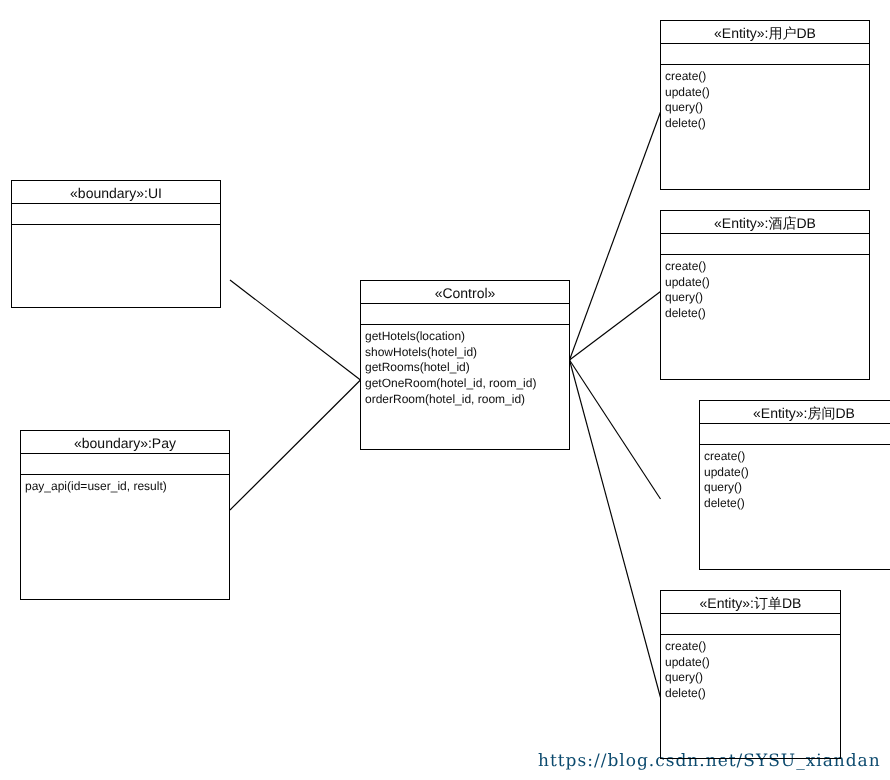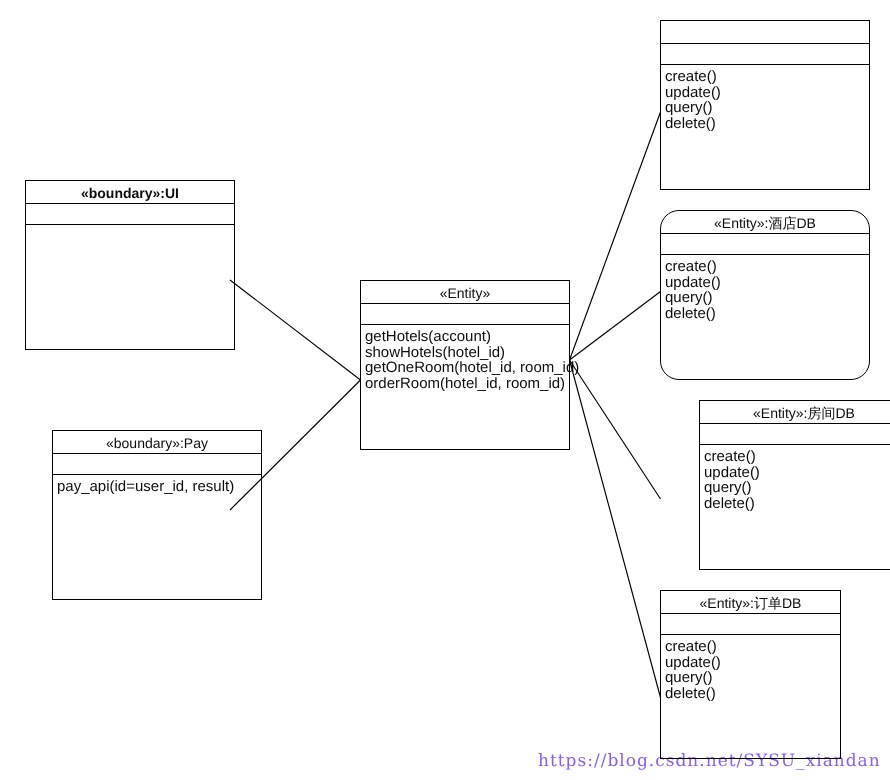--- a/index.html
+++ b/index.html
@@ -54,96 +54,98 @@
     top: 26px;
     font-size: 14px;
     color: #0d0d0d;
     line-height: 15.7px;
     white-space: nowrap;
   }
   .uml-methods {
     position: absolute;
     left: 4px;
     top: 48px;
-    font-size: 15px;
+    font-size: 12px;
     color: #0d0d0d;
     line-height: 15.7px;
     white-space: nowrap;
   }
   #watermark {
     position: absolute;
     z-index: 0;
     left: 538px;
     top: 751px;
     font-family: "DejaVu Serif", serif;
     font-size: 17px;
     letter-spacing: 1px;
-    color: #8b5cf6;
+    color: #0c4a6e;
     white-space: nowrap;
   }
 </style>
 </head>
 <body>
 
 <div id="canvas">
 
   <svg id="links" viewBox="0 0 890 780">
     <g stroke="#000000" stroke-width="1.15" fill="none" shape-rendering="geometricPrecision">
       <line x1="230" y1="280" x2="360.5" y2="380"></line>
       <line x1="230" y1="510" x2="360.5" y2="380"></line>
       <line x1="569.5" y1="360" x2="660.5" y2="112"></line>
       <line x1="569.5" y1="360" x2="660.5" y2="291.5"></line>
       <line x1="569.5" y1="360" x2="660.5" y2="499"></line>
       <line x1="569.5" y1="360" x2="660.5" y2="697.5"></line>
     </g>
   </svg>
 
-  <div class="uml-box" style="left:25px; top:180px; width:210px; height:170px;font-weight:bold;">
+  <div class="uml-box" style="left:11px; top:180px; width:210px; height:128px;">
     <div class="uml-title">«boundary»:UI</div>
     <div class="uml-sep one"></div>
     <div class="uml-attrs"></div>
     <div class="uml-sep two"></div>
   </div>
 
-  <div class="uml-box" style="left:20px; top:430px; width:210px; height:170px;margin-left:32px;">
+  <div class="uml-box" style="left:20px; top:430px; width:210px; height:170px;">
     <div class="uml-title">«boundary»:Pay</div>
     <div class="uml-sep one"></div>
     <div class="uml-attrs"></div>
     <div class="uml-sep two"></div>
     <div class="uml-methods">
         <div>pay_api(id=user_id, result)</div>
       </div>
   </div>
 
   <div class="uml-box" style="left:360px; top:280px; width:210px; height:170px;">
-    <div class="uml-title">«Entity»</div>
+    <div class="uml-title">«Control»</div>
     <div class="uml-sep one"></div>
     <div class="uml-attrs"></div>
     <div class="uml-sep two"></div>
     <div class="uml-methods">
-        <div>getHotels(account)</div>
+        <div>getHotels(location)</div>
         <div>showHotels(hotel_id)</div>
+        <div>getRooms(hotel_id)</div>
         <div>getOneRoom(hotel_id, room_id)</div>
         <div>orderRoom(hotel_id, room_id)</div>
       </div>
   </div>
 
   <div class="uml-box" style="left:660px; top:20px; width:210px; height:170px;">
+    <div class="uml-title">«Entity»:用户DB</div>
     <div class="uml-sep one"></div>
     <div class="uml-attrs"></div>
     <div class="uml-sep two"></div>
     <div class="uml-methods">
         <div>create()</div>
         <div>update()</div>
         <div>query()</div>
         <div>delete()</div>
       </div>
   </div>
 
-  <div class="uml-box" style="left:660px; top:210px; width:210px; height:170px;border-radius:19px;">
+  <div class="uml-box" style="left:660px; top:210px; width:210px; height:170px;">
     <div class="uml-title">«Entity»:酒店DB</div>
     <div class="uml-sep one"></div>
     <div class="uml-attrs"></div>
     <div class="uml-sep two"></div>
     <div class="uml-methods">
         <div>create()</div>
         <div>update()</div>
         <div>query()</div>
         <div>delete()</div>
       </div>

